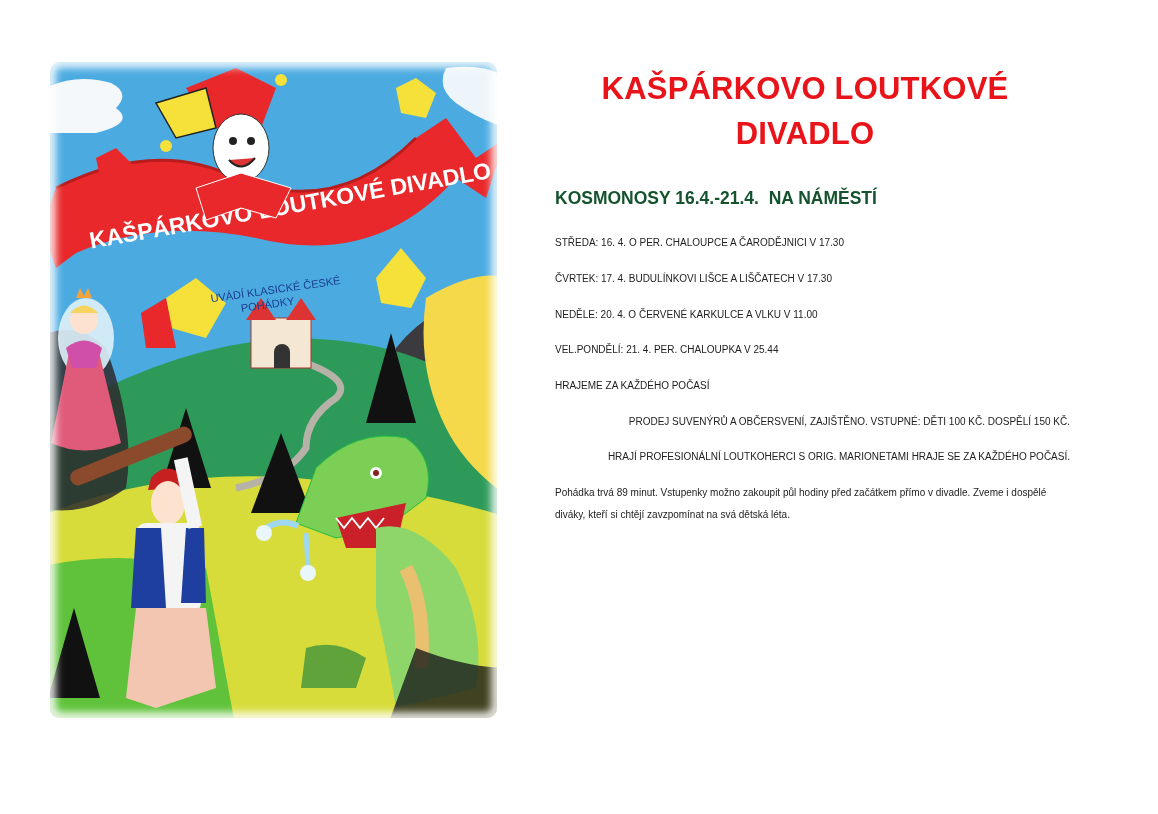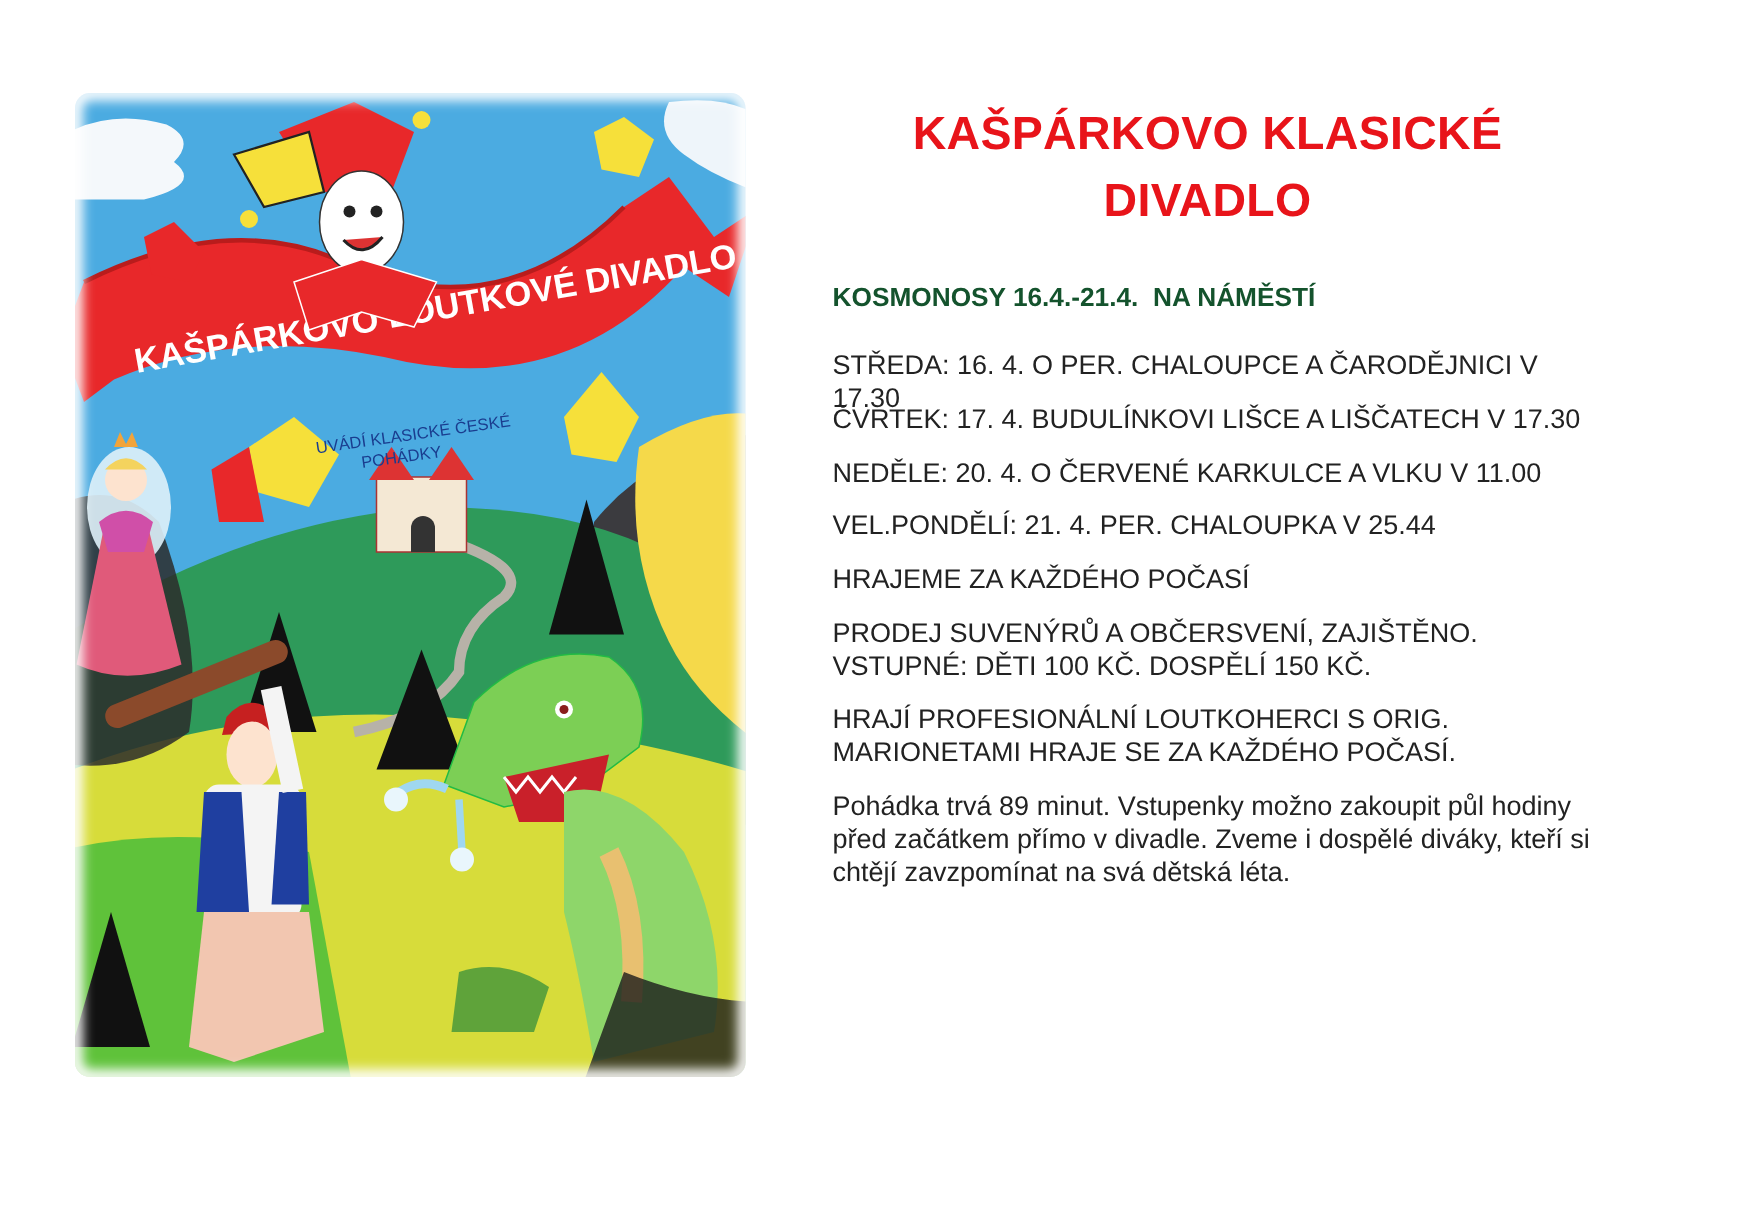--- a/index.html
+++ b/index.html
@@ -13,24 +13,24 @@
   .poster svg { display: block; width: 100%; height: 100%; }
   .title {
     position: absolute; left: 560px; top: 66px; width: 490px;
     text-align: center; color: #e8141a; font-weight: bold; font-size: 31px; line-height: 45px;
     letter-spacing: 0.2px;
   }
   .subtitle {
     position: absolute; left: 555px; top: 188px; font-weight: bold; font-size: 17.5px; color: #14532d;
     white-space: pre;
   }
-  .info { position: absolute; left: 555px; top: 232px; width: 515px; font-size: 18px; color: #222; }
+  .info { position: absolute; left: 555px; top: 232px; width: 515px; font-size: 10px; color: #222; }
   .info p { margin: 0; line-height: 22px; }
   .info .sched { height: 35.8px; }
-  .info .para { margin: 0 0 13.5px 0; }
+  .info .para { margin: 0 0 13.5px 0; text-align: right; }
   .note { line-height: 22px; }
 </style>
 </head>
 <body>
 
 <div class="poster">
   <svg viewBox="0 0 474 682" xmlns="http://www.w3.org/2000/svg">
     <defs>
       <filter id="soft" x="-5%" y="-5%" width="110%" height="110%">
           <feGaussianBlur stdDeviation="4"></feGaussianBlur>
@@ -130,21 +130,21 @@
         <path d="M270 485 L272 520" stroke="#9fd7f0" stroke-width="5"></path>
         <circle cx="272" cy="525" r="8" fill="#e9f6fc"></circle>
         <path d="M380 600 Q430 620 474 620 L474 682 L350 682 Z" fill="#1b1b1b" opacity="0.8"></path>
       </g>
     </g>
     <rect x="14" y="14" width="447" height="656" rx="10" fill="none" stroke="#ffffff" stroke-width="10" filter="url(#soft)"></rect>
   </svg>
 </div>
 
 <div class="title">
-  <div>KAŠPÁRKOVO KLASICKÉ</div>
+  <div>KAŠPÁRKOVO LOUTKOVÉ</div>
   <div>DIVADLO</div>
 </div>
 
 <div class="subtitle">KOSMONOSY 16.4.-21.4.  NA NÁMĚSTÍ</div>
 
 <div class="info">
   <p class="sched">STŘEDA: 16. 4. O PER. CHALOUPCE A ČARODĚJNICI V 17.30</p>
   <p class="sched">ČVRTEK: 17. 4. BUDULÍNKOVI LIŠCE A LIŠČATECH V 17.30</p>
   <p class="sched">NEDĚLE: 20. 4. O ČERVENÉ KARKULCE A VLKU V 11.00</p>
   <p class="sched">VEL.PONDĚLÍ: 21. 4. PER. CHALOUPKA V 25.44</p>

